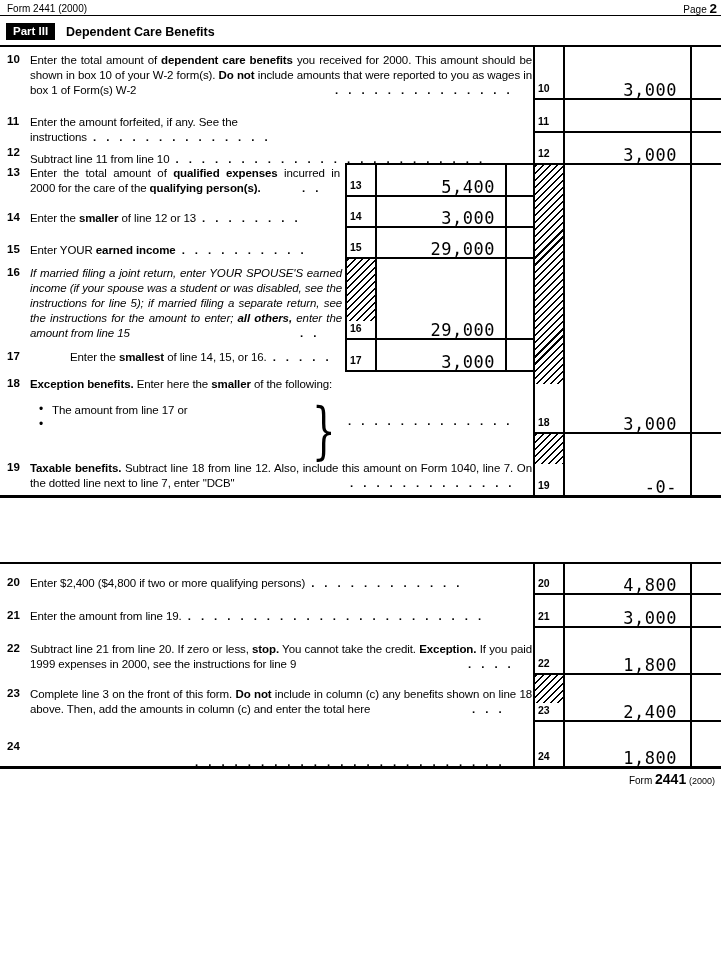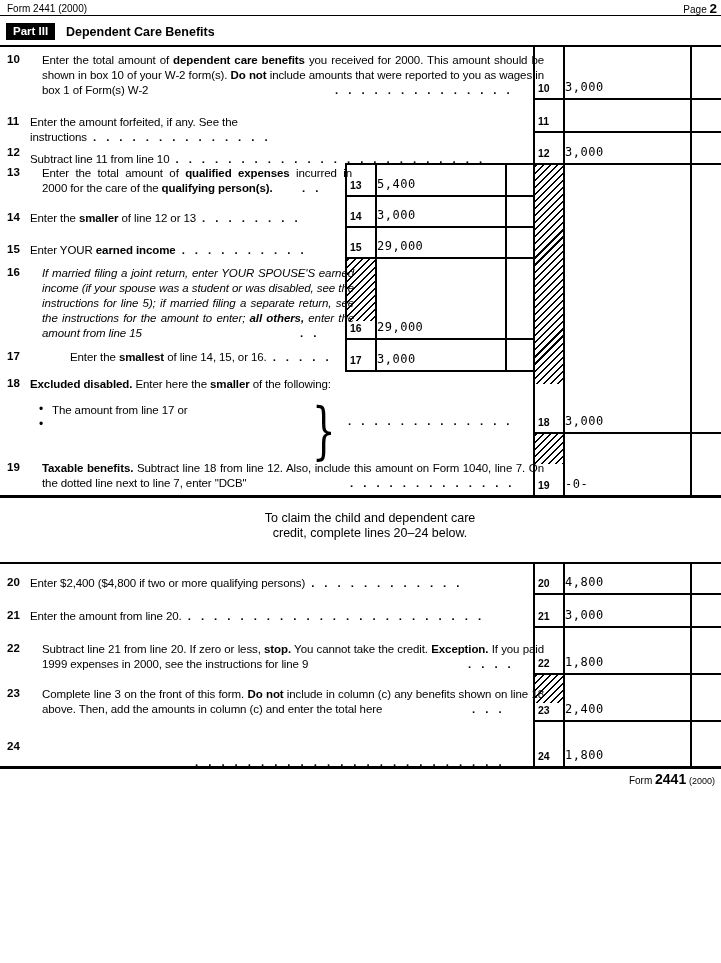--- a/index.html
+++ b/index.html
@@ -4,25 +4,25 @@
 <style>
   html,body{margin:0;padding:0;background:#888;}
   .page{position:relative;width:721px;height:963px;background:#fff;color:#000;
         font-family:"Liberation Sans",sans-serif;overflow:hidden;}
   .abs{position:absolute;}
   .hl{position:absolute;background:#000;height:2px;}
   .vl{position:absolute;background:#000;width:2px;}
   .thin{height:1px;}
   .thick{height:3px;}
   .p{font-size:11.5px;line-height:15px;letter-spacing:-0.1px;}
-  .j{text-align:justify;margin-left:12px;}
+  .j{text-align:justify;}
   .mnum{position:absolute;font-weight:700;font-size:11.5px;}
   .bnum{position:absolute;font-weight:700;font-size:10.5px;}
-  .amt{position:absolute;font-family:"DejaVu Sans Mono",monospace;font-size:12px;
-       text-align:left;letter-spacing:0.5px;}
+  .amt{position:absolute;font-family:"DejaVu Sans Mono",monospace;font-size:17px;
+       text-align:right;letter-spacing:0.5px;}
   .amt-outer{left:565px;width:112px;}
   .amt-inner{left:377px;width:118px;}
   .dots{letter-spacing:10px;font-weight:700;white-space:nowrap;}
   .idots{margin-left:6px;}
   .adots{position:absolute;font-size:11.5px;}
   .hatch{position:absolute;background:repeating-linear-gradient(135deg,#000 0,#000 1.5px,#fff 1.5px,#fff 5px);}
   .part-badge{position:absolute;left:6px;top:23px;background:#000;color:#fff;
        font-weight:700;font-size:11.5px;padding:2px 7px 3px 7px;}
   .part-title{position:absolute;left:66px;top:25px;font-weight:700;font-size:12.5px;}
   .hdr-left{position:absolute;left:7px;top:3px;font-size:10px;}
@@ -108,58 +108,54 @@
   <span class="adots dots" style="left:300px;top:327px;">..</span>
   <span class="bnum" style="left:350px;top:322px;">16</span>
   <span class="amt amt-inner" style="top:320px;">29,000</span>
 
   <span class="mnum" style="left:7px;top:350px;">17</span>
   <div class="p abs" style="left:30px;top:350px;width:315px;padding-left:40px;"><span><span>Enter the </span><b>smallest</b><span> of line 14, 15, or 16.</span></span><span class="dots idots">.....</span></div>
   <span class="bnum" style="left:350px;top:354px;">17</span>
   <span class="amt amt-inner" style="top:352px;">3,000</span>
 
   <span class="mnum" style="left:7px;top:377px;">18</span>
-  <div class="p abs" style="left:30px;top:377px;width:502px;"><span><b>Excluded disabled.</b><span> Enter here the </span><b>smaller</b><span> of the following:</span></span></div>
+  <div class="p abs" style="left:30px;top:377px;width:502px;"><span><b>Exception benefits.</b><span> Enter here the </span><b>smaller</b><span> of the following:</span></span></div>
   <span class="bullet" style="top:402px;">•</span>
   <div class="p abs" style="left:52px;top:403px;width:270px;"><span><span>The amount from line 17 or</span></span></div>
   <span class="bullet" style="top:417px;">•</span>
   <span class="brace">}</span>
   <span class="adots dots" style="left:348px;top:415px;">.............</span>
   <span class="bnum" style="left:538px;top:416px;">18</span>
   <span class="amt amt-outer" style="top:414px;">3,000</span>
 
   <span class="mnum" style="left:7px;top:461px;">19</span>
   <div class="p j abs" style="left:30px;top:461px;width:502px;"><span><b>Taxable benefits.</b><span> Subtract line 18 from line 12. Also, include this amount on Form 1040, line 7. On the dotted line next to line 7, enter "DCB"</span></span></div>
   <span class="adots dots" style="left:350px;top:477px;">.............</span>
   <span class="bnum" style="left:538px;top:479px;">19</span>
   <span class="amt amt-outer" style="top:477px;">-0-</span>
 
-  <div class="note">
-    <div>To claim the child and dependent care</div>
-    <div>credit, complete lines 20–24 below.</div>
-  </div>
 
   <div class="hl" style="left:0;top:562px;width:721px;"></div>
   <div class="hl" style="left:533px;top:593px;width:188px;"></div>
   <div class="hl" style="left:533px;top:626px;width:188px;"></div>
   <div class="hl" style="left:533px;top:673px;width:188px;"></div>
   <div class="hl" style="left:533px;top:720px;width:188px;"></div>
   <div class="hl thick" style="left:0;top:766px;width:721px;"></div>
   <div class="vl" style="left:533px;top:562px;height:204px;"></div>
   <div class="vl" style="left:563px;top:562px;height:204px;"></div>
   <div class="vl" style="left:690px;top:562px;height:204px;"></div>
   <div class="hatch" style="left:535px;top:675px;width:28px;height:28px;"></div>
 
   <span class="mnum" style="left:7px;top:576px;">20</span>
   <div class="p abs" style="left:30px;top:576px;width:502px;"><span><span>Enter $2,400 ($4,800 if two or more qualifying persons)</span></span><span class="dots idots">............</span></div>
   <span class="bnum" style="left:538px;top:577px;">20</span>
   <span class="amt amt-outer" style="top:575px;">4,800</span>
 
   <span class="mnum" style="left:7px;top:609px;">21</span>
-  <div class="p abs" style="left:30px;top:609px;width:502px;"><span><span>Enter the amount from line 20.</span></span><span class="dots idots">.......................</span></div>
+  <div class="p abs" style="left:30px;top:609px;width:502px;"><span><span>Enter the amount from line 19.</span></span><span class="dots idots">.......................</span></div>
   <span class="bnum" style="left:538px;top:610px;">21</span>
   <span class="amt amt-outer" style="top:608px;">3,000</span>
 
   <span class="mnum" style="left:7px;top:642px;">22</span>
   <div class="p j abs" style="left:30px;top:642px;width:502px;"><span><span>Subtract line 21 from line 20. If zero or less, </span><b>stop.</b><span> You cannot take the credit. </span><b>Exception.</b><span> If you paid 1999 expenses in 2000, see the instructions for line 9</span></span></div>
   <span class="adots dots" style="left:468px;top:658px;">....</span>
   <span class="bnum" style="left:538px;top:657px;">22</span>
   <span class="amt amt-outer" style="top:655px;">1,800</span>
 
   <span class="mnum" style="left:7px;top:687px;">23</span>

